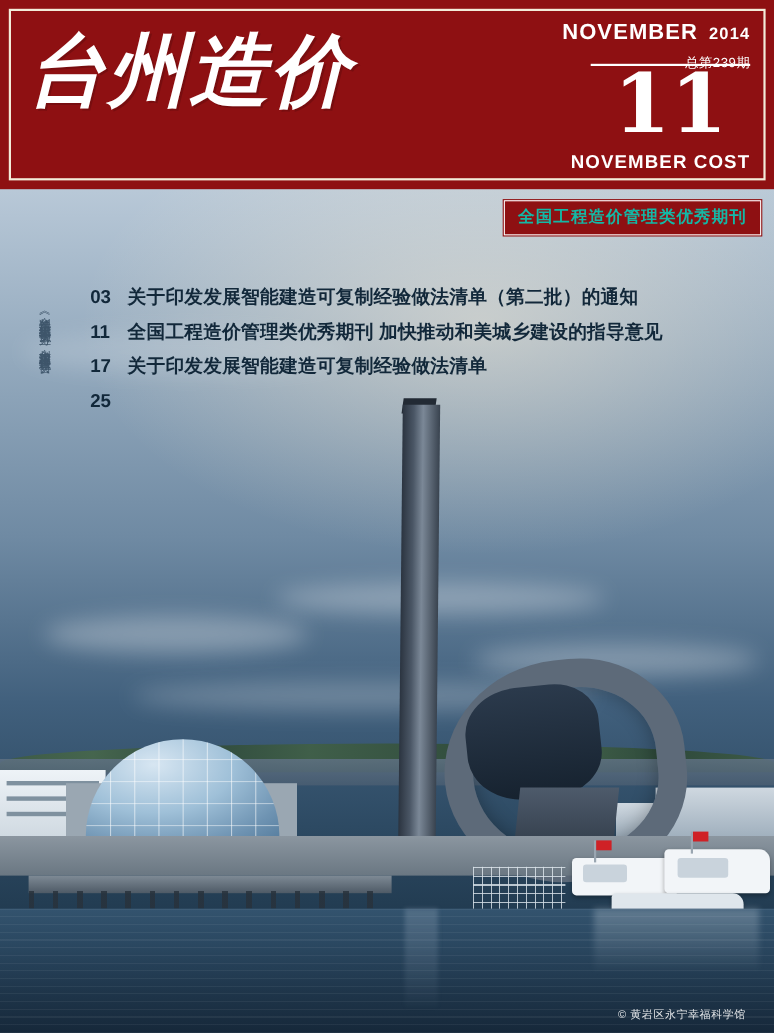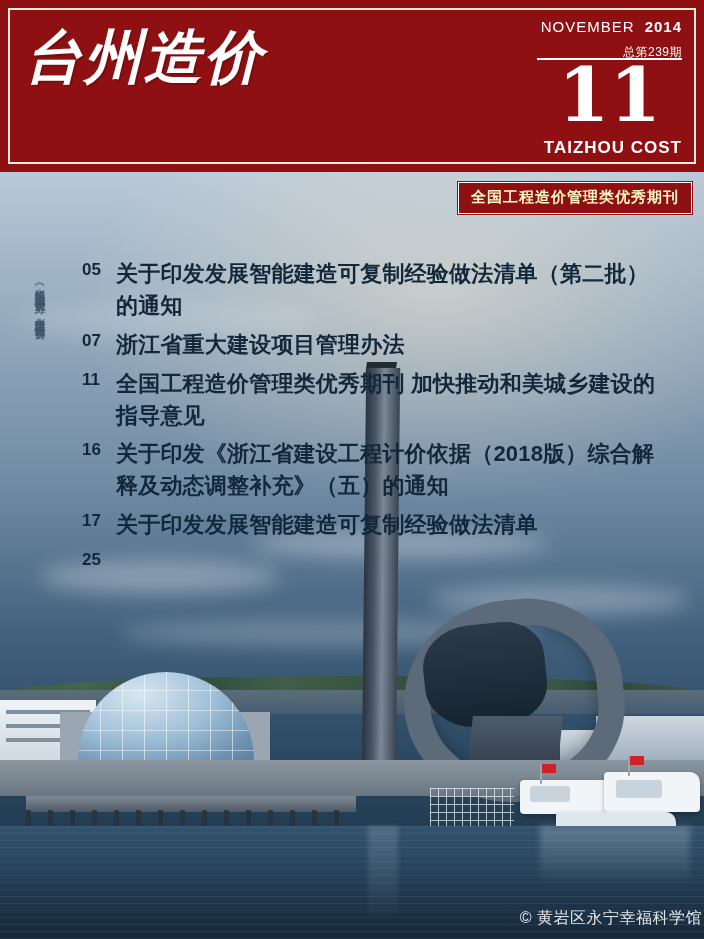--- a/index.html
+++ b/index.html
@@ -35,39 +35,39 @@
     top: 8px; left: 8px; right: 8px; bottom: 8px;
     border: 2px solid #f3ecd9;
     box-sizing: border-box;
   }
   .title-cn {
     position: absolute;
     left: 24px;
     top: 28px;
     font-family: "DejaVu Serif", serif;
     font-weight: bold;
-    font-size: 58px;
+    font-size: 72px;
     line-height: 1;
     letter-spacing: 2px;
     color: #ffffff;
     font-style: italic;
     text-shadow: 2px 2px 0 rgba(0,0,0,0.15);
     white-space: nowrap;
   }
   .issue-line {
     position: absolute;
     right: 22px;
     top: 18px;
     text-align: right;
     color: #ffffff;
   }
   .issue-month {
-    font-size: 15px;
+    font-size: 20px;
     letter-spacing: 1px;
-    font-weight: normal;
+    font-weight: bold;
   }
   .issue-year {
     font-size: 15px;
     letter-spacing: 1px;
     font-weight: bold;
     margin-left: 10px;
   }
   .issue-no {
     font-size: 12px;
     margin-top: 8px;
@@ -104,21 +104,21 @@
     letter-spacing: 1px;
     color: #ffffff;
   }
 
   
   .award {
     position: absolute;
     top: 182px;
     right: 12px;
     background: #8e1012;
-    color: #fef9c3;
+    color: #14b8a6;
     font-size: 15px;
     font-weight: bold;
     letter-spacing: 1px;
     padding: 5px 12px 6px 12px;
     border: 1px solid #ffffff;
     box-shadow: 0 0 0 1px #8e1012;
   }
 
   
   .spine {
@@ -150,21 +150,21 @@
   }
   .toc-page {
     width: 34px;
     flex: 0 0 34px;
     font-size: 17px;
     font-weight: bold;
     color: #12283a;
     line-height: 1.45;
   }
   .toc-title {
-    font-size: 22px;
+    font-size: 17px;
     font-weight: bold;
     color: #12283a;
     line-height: 1.45;
     letter-spacing: 0.2px;
   }
 
   
   .sky-glow {
     position: absolute;
     left: 0; top: 0; width: 704px; height: 640px;
@@ -356,23 +356,23 @@
   }
   .reflection2 {
     position: absolute;
     left: 540px; top: 826px; width: 150px; height: 56px;
     background: linear-gradient(rgba(220,230,238,0.28), rgba(220,230,238,0.02));
     filter: blur(3px);
   }
 
   .credit {
     position: absolute;
-    right: 2px;
+    right: 26px;
     bottom: 10px;
-    font-size: 16px;
+    font-size: 10px;
     color: rgba(255,255,255,0.88);
     letter-spacing: 0.5px;
     margin-left: 18px;
   }
 </style>
 </head>
 <body>
 
 <div class="cover">
 
@@ -443,43 +443,35 @@
   <div class="masthead">
     <div class="masthead-inner"></div>
     <div class="title-cn">台州造价</div>
 
     <div class="issue-line">
       <span class="issue-month">NOVEMBER</span><span class="issue-year">2014</span>
       <div class="issue-no">总第239期</div>
     </div>
     <div class="issue-divider"></div>
     <div class="big-number">11</div>
-    <div class="title-en">TAIZHOU COST</div>
+    <div class="title-en">NOVEMBER COST</div>
   </div>
 
   <div class="award">全国工程造价管理类优秀期刊</div>
 
   <div class="spine">《台州造价》杂志编辑工作委员会主办  台州市建设工程造价管理协会</div>
 
   <div class="toc">
     <div class="toc-item">
-      <div class="toc-page">05</div>
+      <div class="toc-page">03</div>
       <div class="toc-title">关于印发发展智能建造可复制经验做法清单（第二批）的通知</div>
-    </div>
-    <div class="toc-item">
-      <div class="toc-page">07</div>
-      <div class="toc-title">浙江省重大建设项目管理办法</div>
     </div>
     <div class="toc-item">
       <div class="toc-page">11</div>
       <div class="toc-title">全国工程造价管理类优秀期刊  加快推动和美城乡建设的指导意见</div>
-    </div>
-    <div class="toc-item">
-      <div class="toc-page">16</div>
-      <div class="toc-title">关于印发《浙江省建设工程计价依据（2018版）综合解释及动态调整补充》（五）的通知</div>
     </div>
     <div class="toc-item">
       <div class="toc-page">17</div>
       <div class="toc-title">关于印发发展智能建造可复制经验做法清单</div>
     </div>
     <div class="toc-item">
       <div class="toc-page">25</div>
     </div>
   </div>
 

